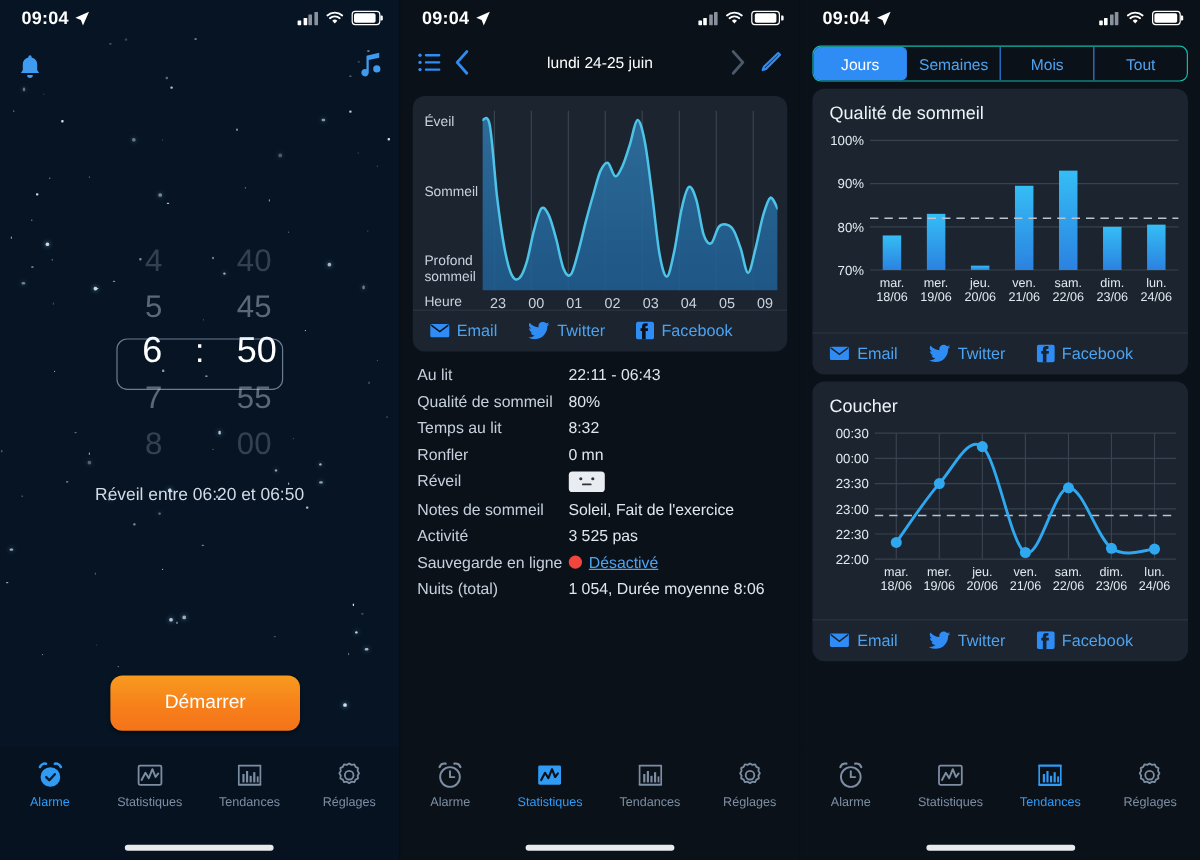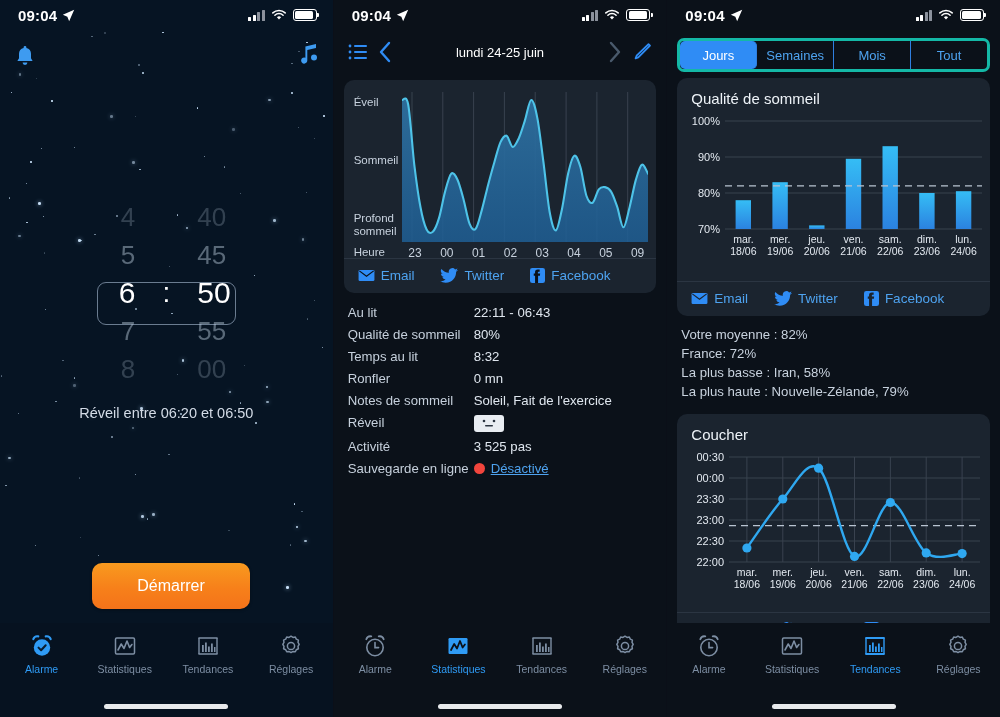--- a/index.html
+++ b/index.html
@@ -82,21 +82,21 @@
   .tbl{padding:8px 14px 6px;}
   .trow{display:flex;font-size:13.2px;color:#c6d0dc;padding:3.5px 0;}
   .tk{width:126px;flex:none;}
   .tv{color:#dfe6ee;display:flex;align-items:center;gap:6px;}
   .tv a{color:#4ea3f0;text-decoration:underline;}
   .dot-red{width:11px;height:11px;border-radius:50%;background:#f2453d;display:inline-block;}
   .smiley{width:30px;height:17px;background:#e9edf2;border-radius:3px;display:inline-flex;
           align-items:center;justify-content:center;}
 
   
-  .seg{display:flex;margin:8px 10px 0;border:3px solid #14b8a6;border-radius:7px;overflow:hidden;height:28px;}
+  .seg{display:flex;margin:8px 10px 0;border:1px solid #14b8a6;border-radius:7px;overflow:hidden;height:28px;}
   .segb{flex:1;display:flex;align-items:center;justify-content:center;font-size:13px;color:#4ea3f0;
          border-right:1px solid #2f7fe0;cursor:pointer;background:transparent;}
   .segb:last-child{border-right:0;}
   .segb.on{background:#2f8cf5;color:#fff;border-radius:5px;}
 
   .cardtitle{color:#eef3f8;font-size:15px;padding:12px 14px 2px;}
   .chartwrap{padding:4px 10px 8px 6px;}
   .infotext{padding:9px 14px 6px;color:#c8d2de;font-size:13.2px;line-height:1.45;}
 
   svg{display:block;}
@@ -448,45 +448,49 @@
         </div>
         <div class="trow">
           <span class="tk">Temps au lit</span>
           <span class="tv">8:32</span>
         </div>
         <div class="trow">
           <span class="tk">Ronfler</span>
           <span class="tv">0 mn</span>
         </div>
         <div class="trow">
-          <span class="tk">Notes de sommeil</span>
-          <span class="tv">Soleil, Fait de l'exercice</span>
-        </div>
-        <div class="trow">
           <span class="tk">Réveil</span>
           <span class="tv">
             <span class="smiley">
               <svg width="22" height="12" viewBox="0 0 22 12">
                 <circle cx="6" cy="4" r="1.3" fill="#2b3440"></circle>
                 <circle cx="16" cy="4" r="1.3" fill="#2b3440"></circle>
                 <rect x="7" y="8" width="8" height="1.4" rx=".7" fill="#2b3440"></rect>
               </svg>
             </span>
           </span>
         </div>
         <div class="trow">
+          <span class="tk">Notes de sommeil</span>
+          <span class="tv">Soleil, Fait de l'exercice</span>
+        </div>
+        <div class="trow">
           <span class="tk">Activité</span>
           <span class="tv">3 525 pas</span>
         </div>
         <div class="trow">
           <span class="tk">Sauvegarde en ligne</span>
           <span class="tv">
             <span class="dot-red"></span>
             <a href="#">Désactivé</a>
           </span>
+        </div>
+        <div class="trow">
+          <span class="tk">Nuits (total)</span>
+          <span class="tv">1 054, Durée moyenne 8:06</span>
         </div>
       </div>
 
     <div class="tabbar">
       <div class="tab">
         <svg width="26" height="26" viewBox="0 0 26 26">
           <circle cx="13" cy="14.5" r="8.2" stroke="#7d8ea3" stroke-width="1.6" fill="none"></circle>
           <path d="M4.3 6.2a4.4 4.4 0 0 1 5 -2.8M21.7 6.2a4.4 4.4 0 0 0-5-2.8" stroke="#7d8ea3" stroke-width="1.8" fill="none" stroke-linecap="round"></path>
           <path d="M13 9.6v5h3.6" stroke="#7d8ea3" stroke-width="1.6" fill="none" stroke-linecap="round"></path>
         </svg>
@@ -616,26 +620,20 @@
         <span class="shitem">
           <svg width="15" height="15" viewBox="0 0 16 16">
               <rect width="16" height="16" rx="2.4" fill="#2f8cf5"></rect>
               <path d="M10.6 8.3h-2V16H5.4V8.3H4V5.8h1.4V4.3c0-1.5.7-2.8 2.9-2.8h2v2.5H8.9c-.3 0-.5.2-.5.5v1.3h2.4z" fill="#1b242f"></path>
             </svg>
           <span>Facebook</span>
         </span>
       </div>
     </div>
 
-    <div class="infotext" id="p3info">
-        <div>Votre moyenne : 82%</div>
-        <div>France: 72%</div>
-        <div>La plus basse : Iran, 58%</div>
-        <div>La plus haute : Nouvelle-Zélande, 79%</div>
-      </div>
 
     <div class="card">
       <div class="cardtitle">Coucher</div>
       <div class="chartwrap">
         <svg id="linesvg" width="305" height="155" viewBox="0 0 305 155">
             <line x1="46" y1="113.0" x2="297" y2="113.0" stroke="#39424f" stroke-width="1"></line>
             <text x="41" y="117.0" fill="#e3e9f0" font-size="11" text-anchor="end" font-family="Liberation Sans">22:00</text>
             <line x1="46" y1="92.0" x2="297" y2="92.0" stroke="#39424f" stroke-width="1"></line>
             <text x="41" y="96.0" fill="#e3e9f0" font-size="11" text-anchor="end" font-family="Liberation Sans">22:30</text>
             <line x1="46" y1="71.0" x2="297" y2="71.0" stroke="#39424f" stroke-width="1"></line>

